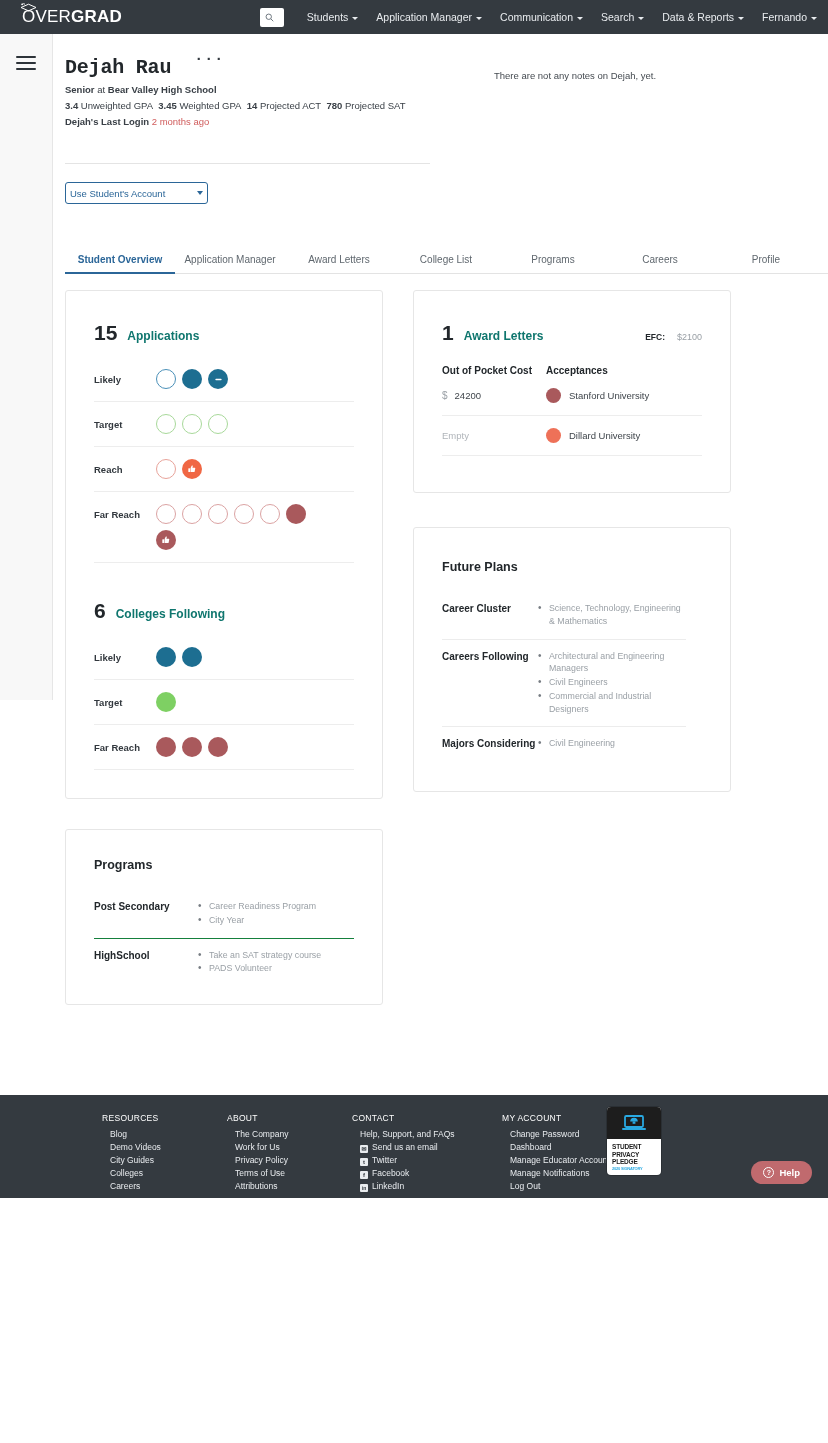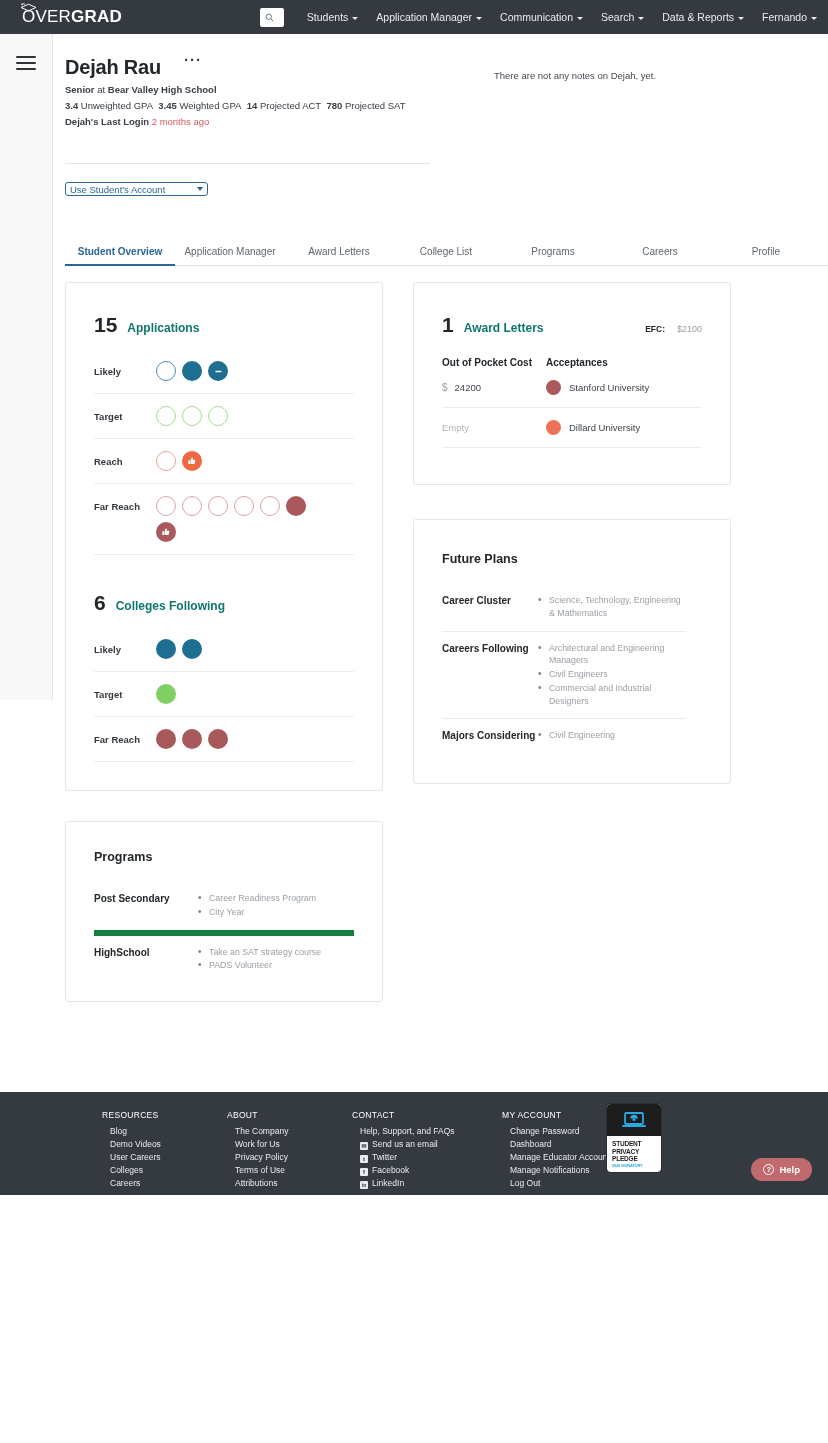--- a/index.html
+++ b/index.html
@@ -90,21 +90,21 @@
     border-radius: 1px;
   }
   .hamburger span:last-child { margin-bottom: 0; }
 
   
   .content { position: relative; padding-left: 53px; }
   .headerzone { display: flex; padding: 22px 0 0 0; }
 
   .studentinfo { width: 390px; padding-left: 12px; }
   .sname {
-    display: flex; align-items: flex-start; gap: 23px;
+    display: flex; align-items: flex-start; gap: 23px; font-family: Liberation Mono, monospace;
   }
   .sname h1 {
     font-size: 20px; font-weight: 700; letter-spacing: -.2px;
     color: #22272b;
   }
   .dots {
     font-size: 15px; font-weight: 700; color: #343a40;
     letter-spacing: 1px; cursor: pointer; line-height: 8px;
   }
   .srow { font-size: 9.5px; margin-top: 5px; color: #3a4047; }
@@ -112,21 +112,21 @@
   .srow .muted { font-weight: 400; }
   .srow .red { color: #d05c5c; }
   .hr-dash {
     margin: 36px 12px 0 0;
     width: 365px;
     border-top: 1px solid #e4e4e4;
   }
 
   .acctbtn {
     margin-top: 18px;
-    width: 143px; height: 14px;
+    width: 143px; height: 22px;
     border: 1px solid #2b6698;
     border-radius: 3px;
     background: #fff;
     color: #2b6698;
     font-size: 9.5px; font-weight: 400;
     display: flex; align-items: center; justify-content: space-between;
     padding: 0 4px;
     cursor: pointer;
     font-family: "Liberation Sans", sans-serif;
   }
@@ -255,21 +255,21 @@
     padding-left: 11px;
     margin-bottom: 1px;
   }
   .defrow li:before {
     content: "•";
     position: absolute; left: 0; top: -1px;
     color: #777d83; font-size: 10px;
   }
   .fp .dt { width: 96px; }
   .pg .dt { width: 104px; }
-  .pg .defrow { border-bottom: 6px solid #15803d; }
+  .pg .defrow { border-bottom: 1px solid #15803d; }
   .pg .defrow:last-child { border-bottom: none; }
 
   
   .footer {
     margin-top: 90px;
     background: #343a40;
     min-height: 103px;
     padding: 18px 0 0 0;
     position: relative;
   }
@@ -635,21 +635,21 @@
     </div>
   </div>
 
   <div class="footer">
     <div class="fcols">
 
       <div class="fcol">
         <h4>RESOURCES</h4>
         <a>Blog</a>
         <a>Demo Videos</a>
-        <a>User Careers</a>
+        <a>City Guides</a>
         <a>Colleges</a>
         <a>Careers</a>
       </div>
 
       <div class="fcol">
         <h4>ABOUT</h4>
         <a>The Company</a>
         <a>Work for Us</a>
         <a>Privacy Policy</a>
         <a>Terms of Use</a>

